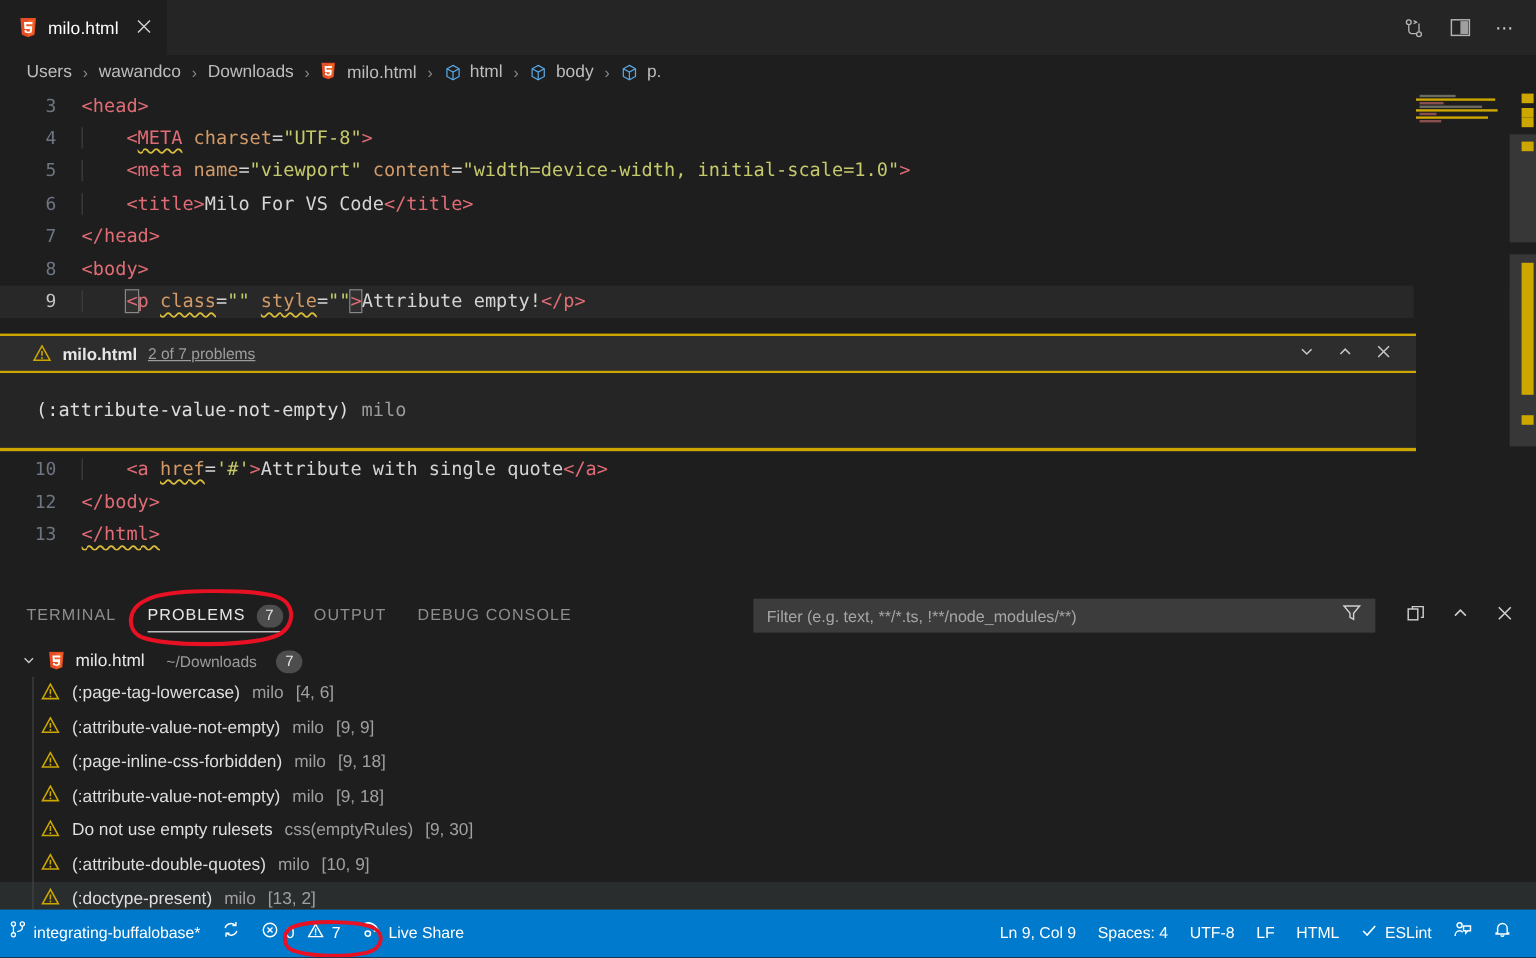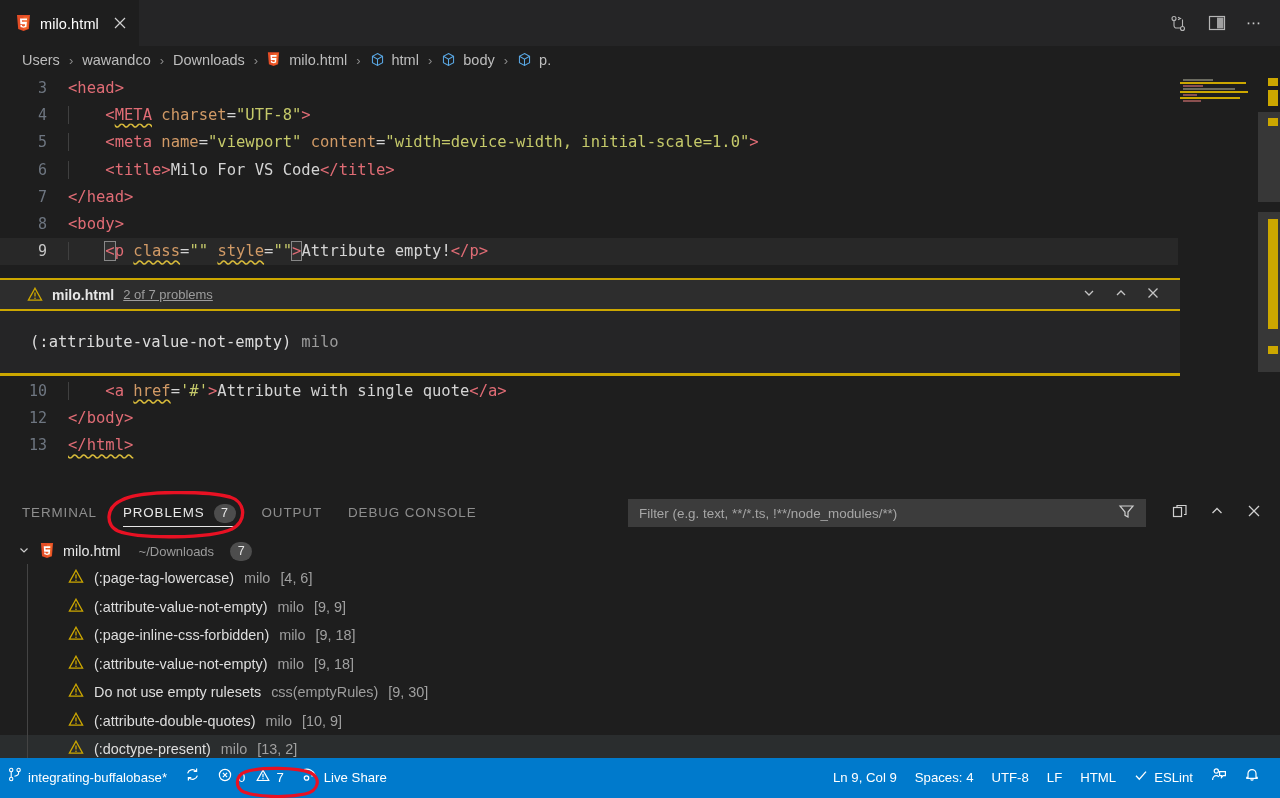--- a/index.html
+++ b/index.html
@@ -39,21 +39,21 @@
   .titlebar-actions .ic { width: 20px; height: 20px; opacity:.85; display:flex; align-items:center; justify-content:center;}
   .dots { letter-spacing: 2px; font-size: 15px; color:#cccccc; }
 
   
   .breadcrumb {
     height: 28px; background: #1e1e1e;
     display: flex; align-items: center;
     padding-left: 22px; gap: 0px;
     font-size: 14.5px; color: #a9a9a9;
   }
-  .bc-item { display: flex; align-items: flex-start; gap: 7px; color: #bdbdbd; }
+  .bc-item { display: flex; align-items: flex-end; gap: 7px; color: #bdbdbd; }
   .bc-sep { color: #8a8a8a; margin: 0 9px; font-size: 13px; }
   .cube-icon { display:inline-block; width:15px; height:15px; }
 
   
   .editor {
     position: relative;
     height: 422px;
     background: #1e1e1e;
     overflow: hidden;
     font-family: "DejaVu Sans Mono", monospace;
@@ -159,21 +159,21 @@
   .filter-box input::placeholder { color:#a6a6a6; }
   .panel-actions { display:flex; align-items:center; gap:21px; padding-left:26px; color:#cfcfcf; }
 
   .problems-list { padding-top: 2px; font-size:14.4px; }
   .pl-file {
     height: 26px; display:flex; align-items:center; gap:8px; padding-left:18px; color:#e0e0e0;
   }
   .pl-file .fname { font-size:14.4px; color:#e8e8e8; }
   .pl-file .fpath { font-size:13px; color:#9b9b9b; margin-left:10px;}
   .pl-row {
-    height: 28.5px; display:flex; align-items:center; gap:10px; padding-left:68px; position:relative;
+    height: 28.5px; display:flex; align-items:center; gap:10px; padding-left:34px; position:relative;
   }
   .pl-row.hover { background:#2a2d2e; }
   .pl-row::before {
     content:""; position:absolute; left:27px; top:0; bottom:0; width:1px; background:#444;
   }
   .pl-msg { color:#dedede; font-size:14.4px;}
   .pl-src { color:#9e9e9e; font-size:14.4px;}
   .pl-loc { color:#a0a0a0; font-size:14.4px;}
   .chev-collapse { color:#cccccc; font-size:12px; width:14px; display:inline-block;}
 

